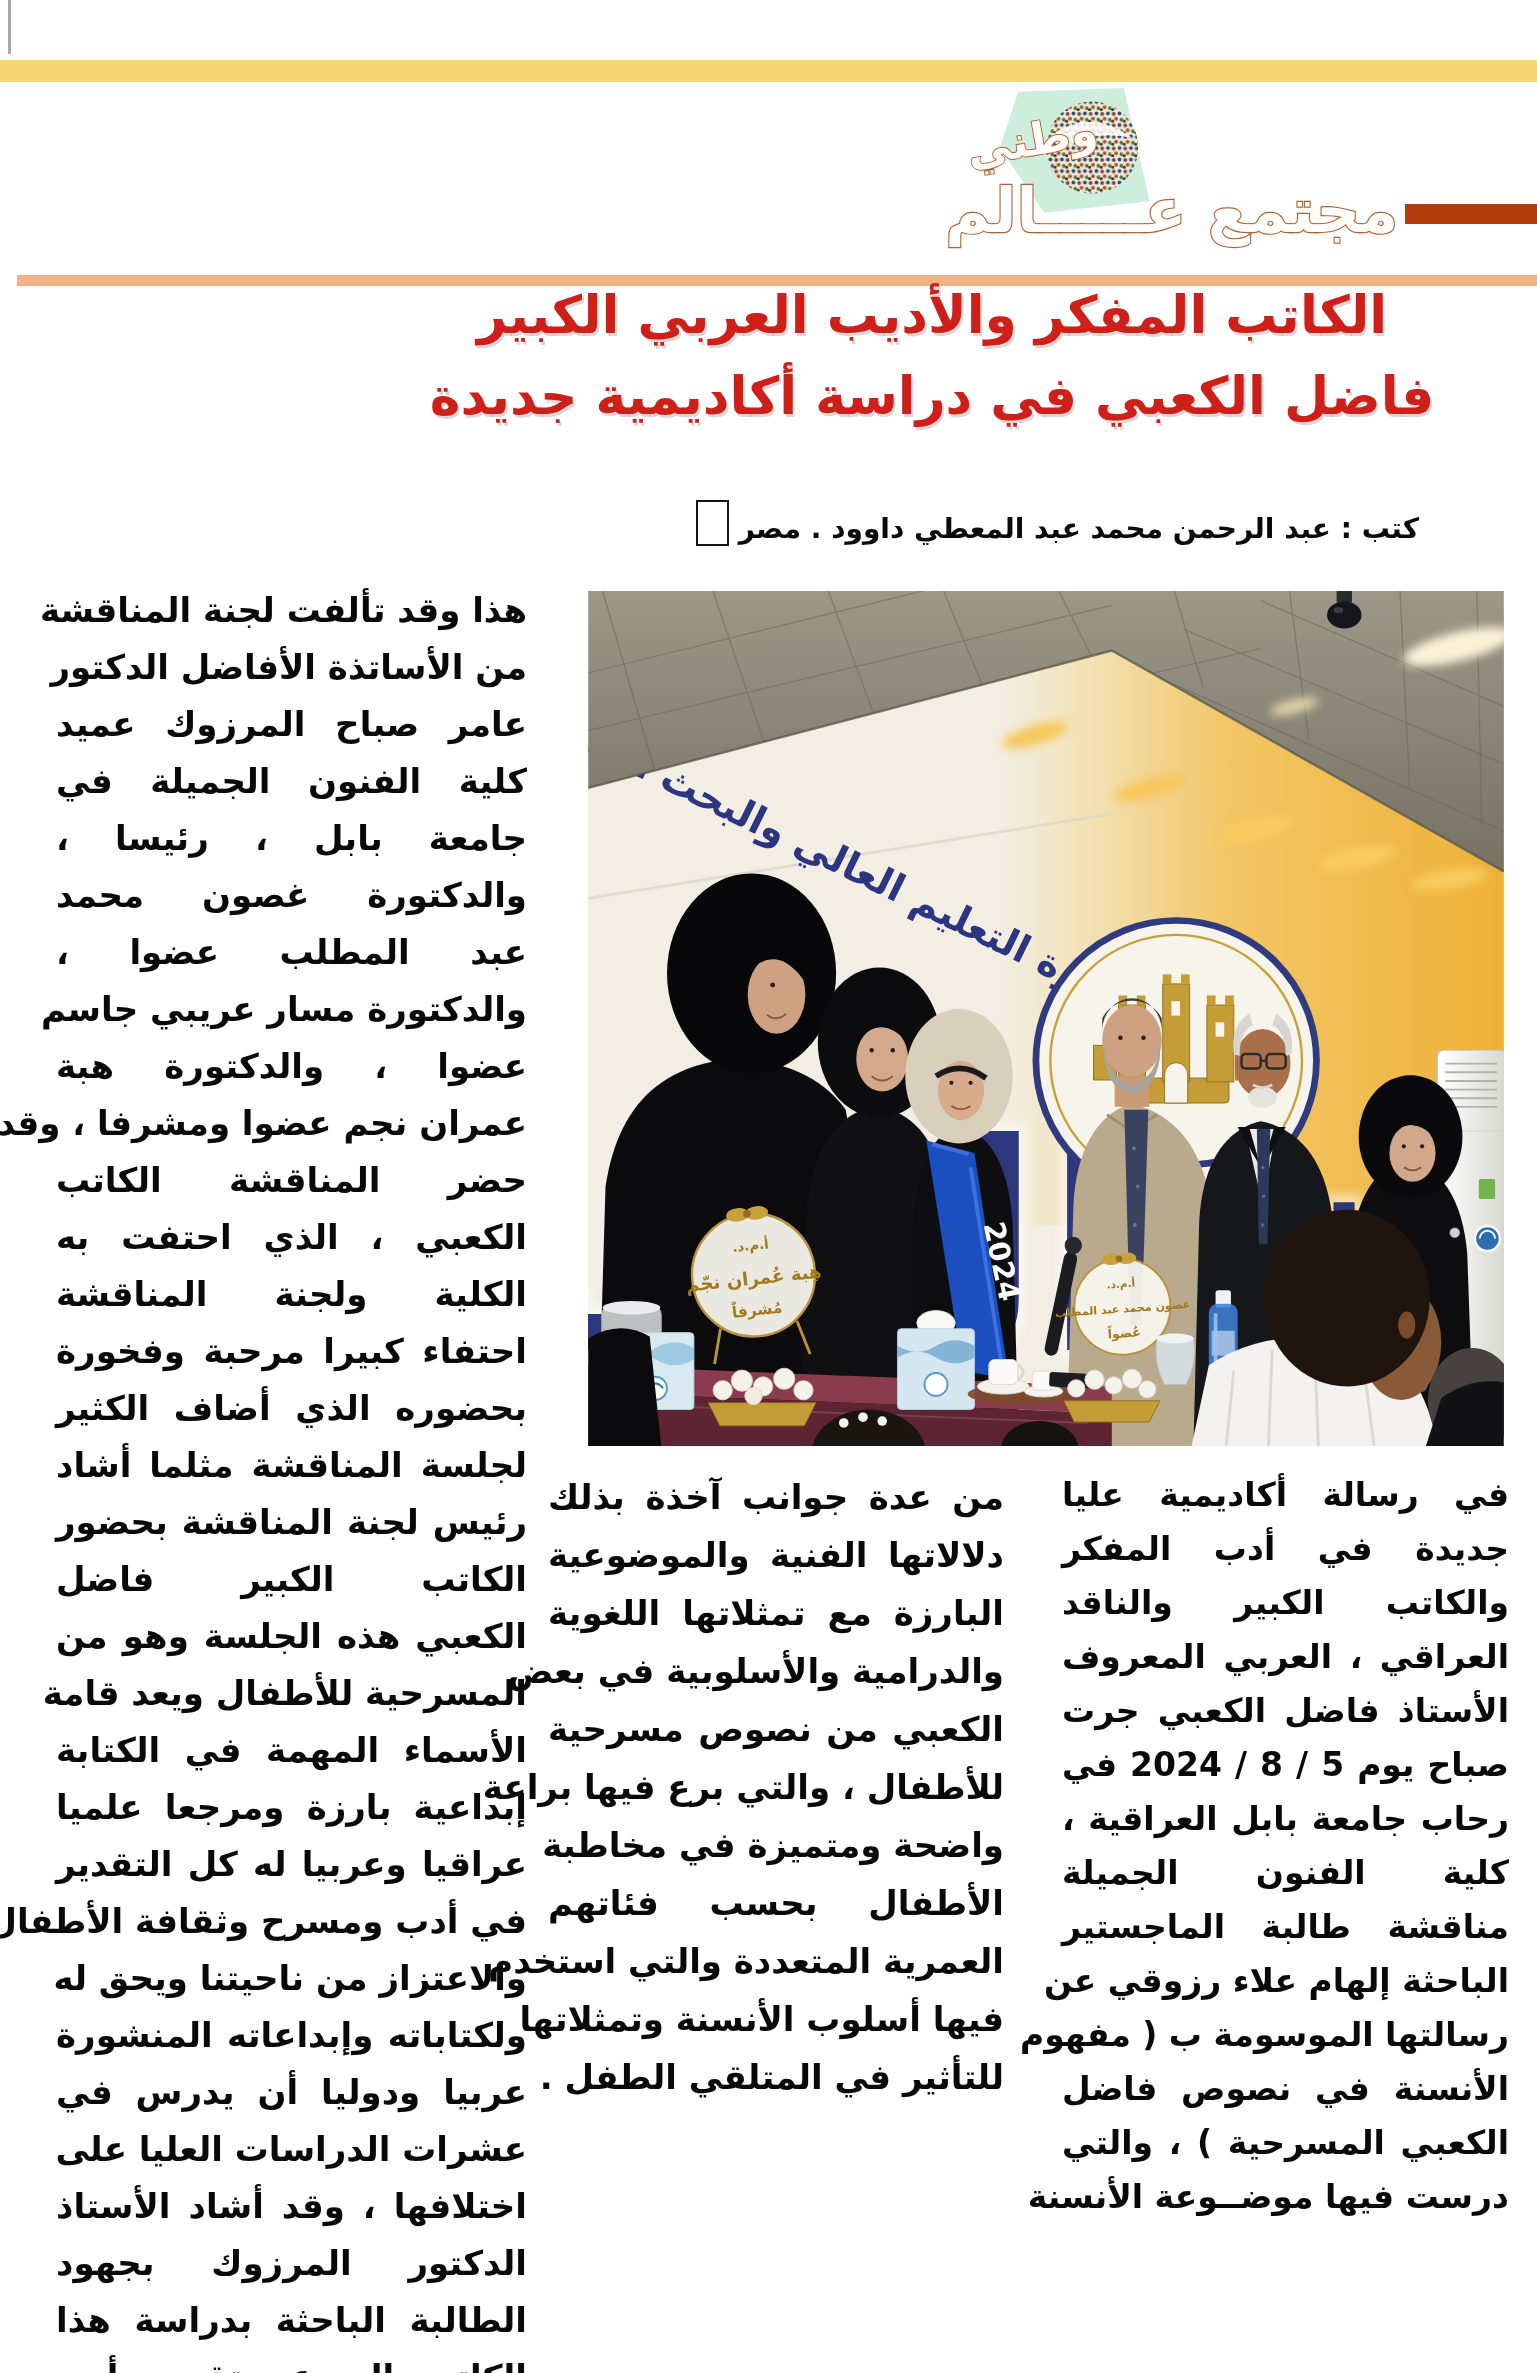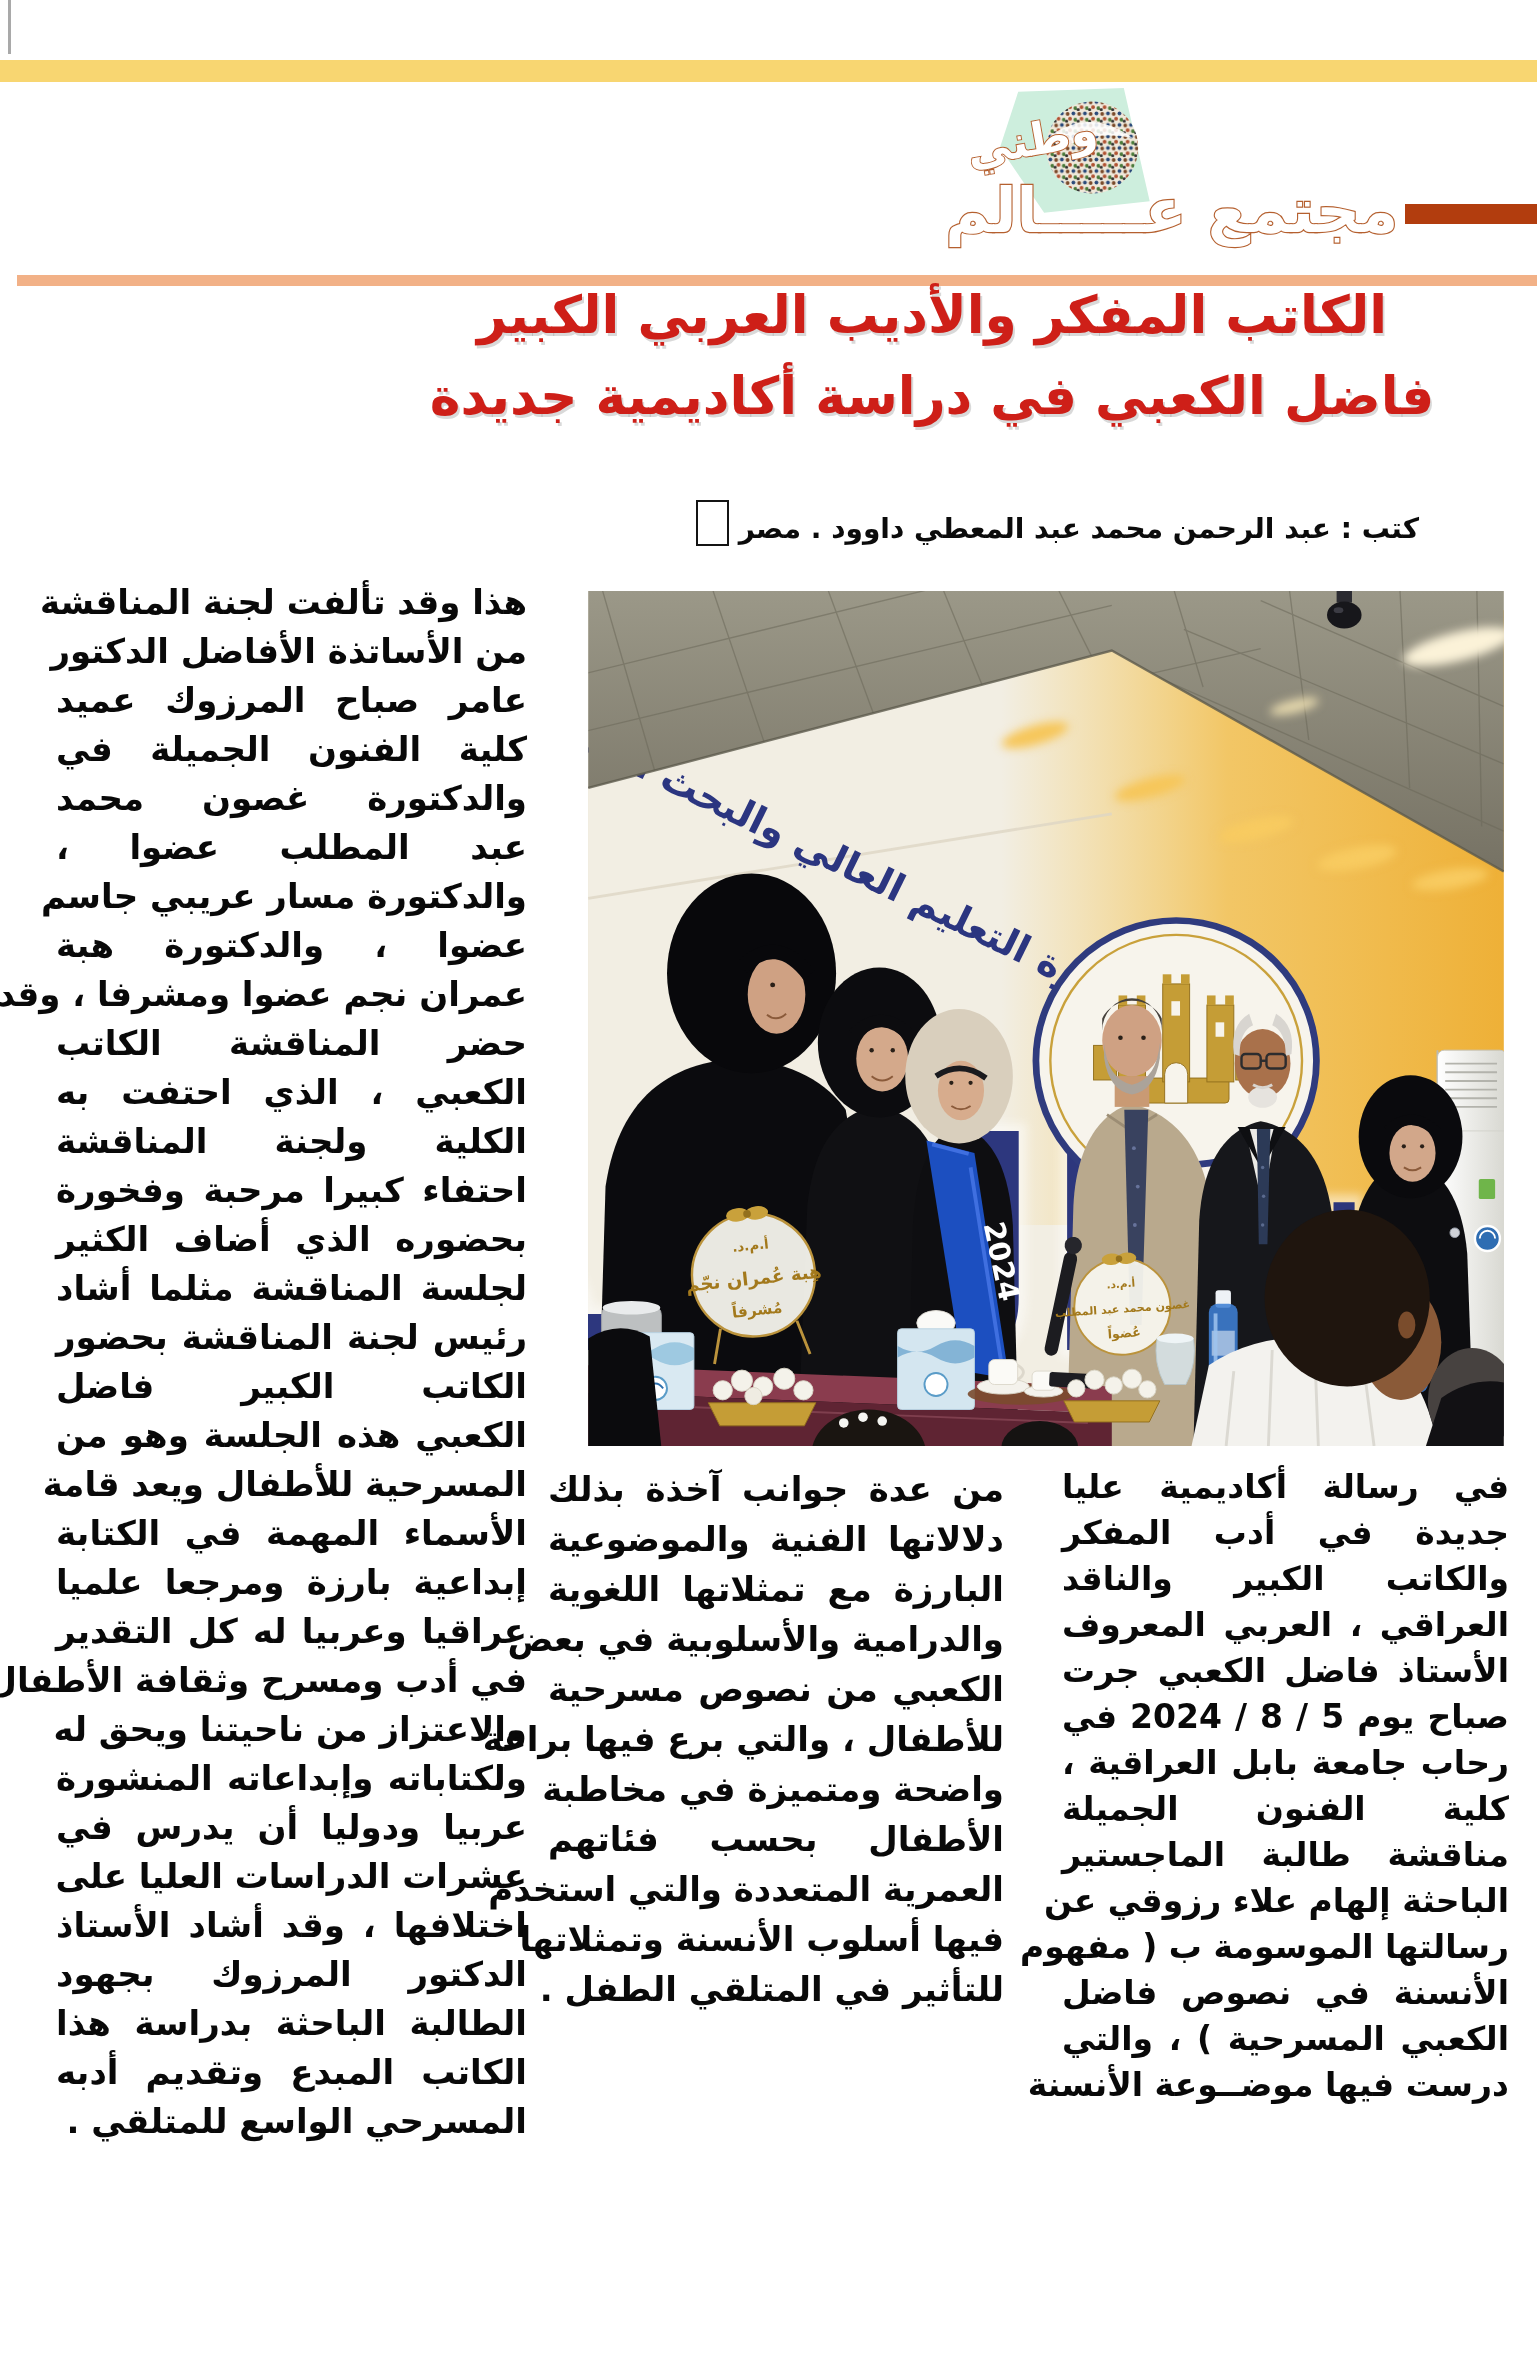--- a/index.html
+++ b/index.html
@@ -27,21 +27,21 @@
     position:absolute;top:500px;right:118px;direction:rtl;
     color:#0b0b0b;font-weight:bold;font-size:28px;white-space:nowrap;
   }
   .tofu{display:inline-block;width:29px;height:42px;border:2.9px solid #141414;margin-right:9.6px;vertical-align:-7.7px;}
   .photo{
     position:absolute;left:588px;top:591px;width:916px;height:855px;
     margin:0;overflow:hidden;background:#ece8dc;
   }
   .photo svg{display:block;width:916px;height:855px;}
   .col{position:absolute;direction:rtl;font-weight:bold;color:#090909;font-size:34px;}
-  .col .line{white-space:nowrap;text-align:justify;text-align-last:justify;}
+  .col .line{white-space:nowrap;text-align:justify;text-align-last:justify;margin-top:8px;}
   .col .line:last-child{text-align-last:auto;}
   .col-left{left:56px;top:578px;width:471px;line-height:49px;}
   .col-mid{left:548px;top:1464px;width:456px;line-height:50px;}
   .col-right{left:1062px;top:1464px;width:447px;line-height:46px;font-size:33px;}
   .svgtxt{font-family:"DejaVu Sans",sans-serif;font-weight:bold;}
 </style>
 </head>
 <body>
 
 <div class="artifact"></div>
@@ -359,20 +359,21 @@
     <path d="M872,890 L888,840 Q920,818 953,824 L953,890 Z" fill="#121114"></path>
   </g>
 </svg>
 </figure>
 
 <div class="col col-left">
     <div class="line">هذا وقد تألفت لجنة المناقشة</div>
     <div class="line">من الأساتذة الأفاضل الدكتور</div>
     <div class="line">عامر صباح المرزوك عميد</div>
     <div class="line">كلية الفنون الجميلة في</div>
+    <div class="line">جامعة بابل ، رئيسا ،</div>
     <div class="line">والدكتورة غصون محمد</div>
     <div class="line">عبد المطلب عضوا ،</div>
     <div class="line">والدكتورة مسار عريبي جاسم</div>
     <div class="line">عضوا ، والدكتورة هبة</div>
     <div class="line">عمران نجم عضوا ومشرفا ، وقد</div>
     <div class="line">حضر المناقشة الكاتب</div>
     <div class="line">الكعبي ، الذي احتفت به</div>
     <div class="line">الكلية ولجنة المناقشة</div>
     <div class="line">احتفاء كبيرا مرحبة وفخورة</div>
     <div class="line">بحضوره الذي أضاف الكثير</div>

